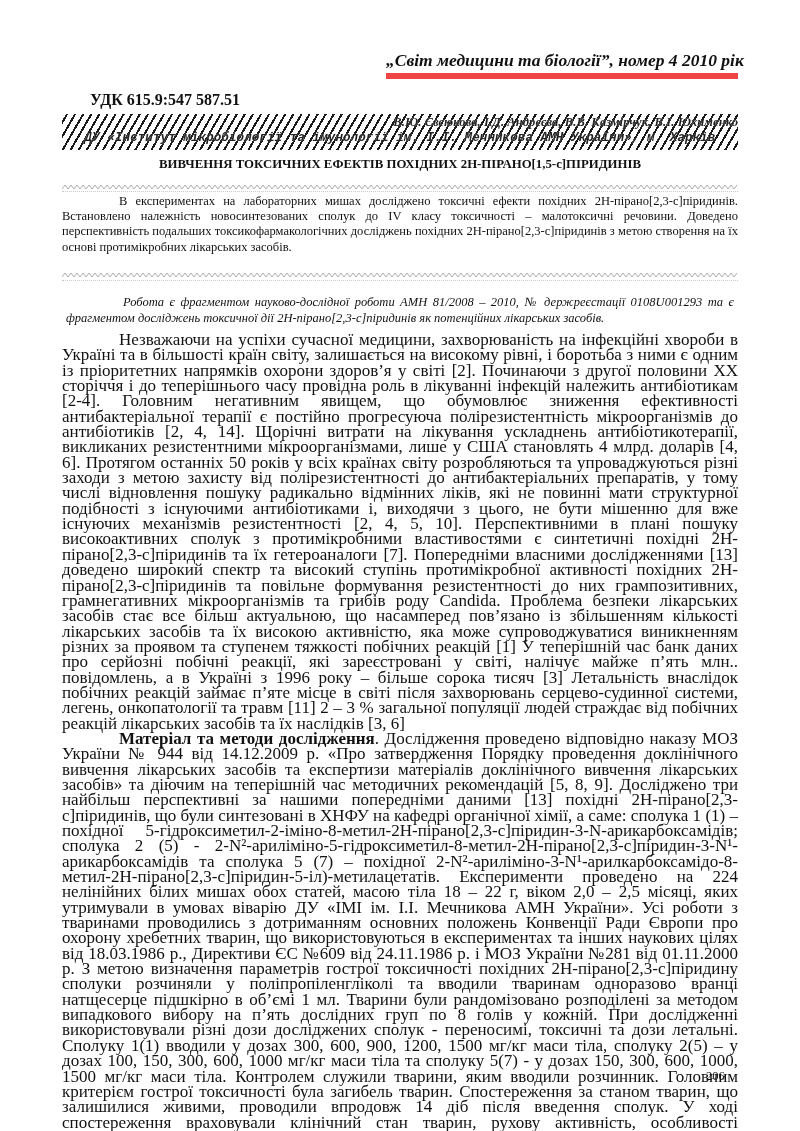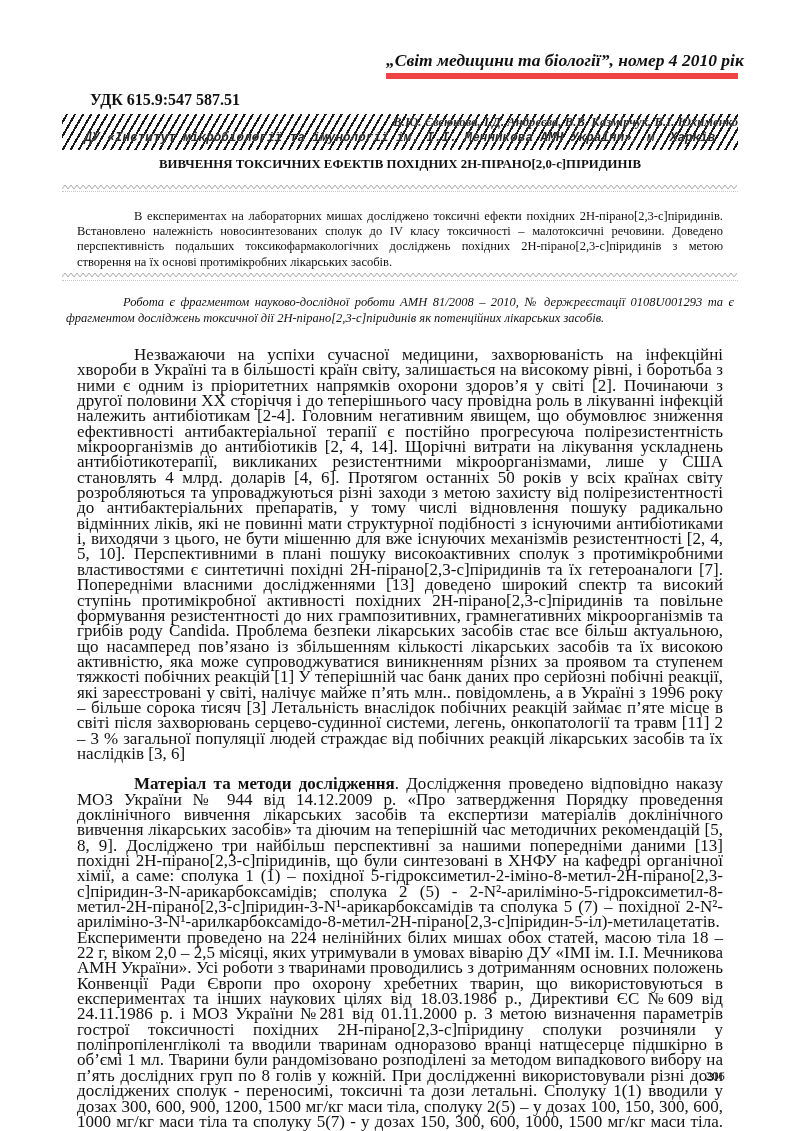--- a/index.html
+++ b/index.html
@@ -16,42 +16,42 @@
                 text-shadow:0 0 1px #fff; }
   .authors { top:1px;text-align:right; }
   .affil { top:17px;font-family:Liberation Mono, monospace; }
   .title { position:absolute; left:62px; top:157px; width:676px; text-align:center;
            font-size:12.8px; font-weight:bold; }
   .wavy { position:absolute; left:62px; width:676px; height:8px; overflow:hidden; }
   .wavy svg { display:block; }
   .dots { position:absolute; left:62px; width:676px; border-top:1px dotted #c8c8c8; }
   .abstract { position:absolute; left:62px; top:194px; width:676px; font-size:12.5px;
               line-height:15.2px; text-align:justify; }
-  .abstract p, .body p { margin:15px; text-indent:57px; }
+  .abstract p, .body p { margin:0; text-indent:57px; }
   .kw b { font-weight:bold; }
   .funding { position:absolute; left:62px; top:290px; width:676px; font-size:12.5px;
              font-style:italic; line-height:16px; text-align:justify; }
   .funding p { margin:4px; text-indent:57px; }
   .body { position:absolute; left:62px; top:332px; width:676px; font-size:17px;
           line-height:15.35px; text-align:justify; }
   .pagenum { position:absolute; left:706px; top:1069px; font-size:12.5px; }
 </style>
 </head>
 <body>
 
 <div class="journal">„Світ медицини та біології”, номер 4 2010 рік</div>
 
 <div class="udk">УДК 615.9:547 587.51</div>
 
 <div class="hatch">
   <div class="hatch-text authors">В.Ю. Євсюкова, І.Д. Андреєва, В.В. Казмірчук, В.І. Юхименко</div>
   <div class="hatch-text affil">ДУ «Інститут мікробіології та імунології ім. І.І. Мечникова АМН України», м. Харків</div>
 </div>
 
-<div class="title">ВИВЧЕННЯ ТОКСИЧНИХ ЕФЕКТІВ ПОХІДНИХ 2H-ПІРАНО[2,0-c]ПІРИДИНІВ</div>
+<div class="title">ВИВЧЕННЯ ТОКСИЧНИХ ЕФЕКТІВ ПОХІДНИХ 2H-ПІРАНО[1,5-c]ПІРИДИНІВ</div>
 
 <div class="wavy" style="top:183px;">
   <svg width="676" height="8" viewBox="0 0 676 8">
       <path d="M0 6 L3 2 L6 6 L9 2 L12 6 L15 2 L18 6 L21 2 L24 6 L27 2 L30 6 L33 2 L36 6 L39 2 L42 6 L45 2 L48 6 L51 2 L54 6 L57 2 L60 6 L63 2 L66 6 L69 2 L72 6 L75 2 L78 6 L81 2 L84 6 L87 2 L90 6 L93 2 L96 6 L99 2 L102 6 L105 2 L108 6 L111 2 L114 6 L117 2 L120 6 L123 2 L126 6 L129 2 L132 6 L135 2 L138 6 L141 2 L144 6 L147 2 L150 6 L153 2 L156 6 L159 2 L162 6 L165 2 L168 6 L171 2 L174 6 L177 2 L180 6 L183 2 L186 6 L189 2 L192 6 L195 2 L198 6 L201 2 L204 6 L207 2 L210 6 L213 2 L216 6 L219 2 L222 6 L225 2 L228 6 L231 2 L234 6 L237 2 L240 6 L243 2 L246 6 L249 2 L252 6 L255 2 L258 6 L261 2 L264 6 L267 2 L270 6 L273 2 L276 6 L279 2 L282 6 L285 2 L288 6 L291 2 L294 6 L297 2 L300 6 L303 2 L306 6 L309 2 L312 6 L315 2 L318 6 L321 2 L324 6 L327 2 L330 6 L333 2 L336 6 L339 2 L342 6 L345 2 L348 6 L351 2 L354 6 L357 2 L360 6 L363 2 L366 6 L369 2 L372 6 L375 2 L378 6 L381 2 L384 6 L387 2 L390 6 L393 2 L396 6 L399 2 L402 6 L405 2 L408 6 L411 2 L414 6 L417 2 L420 6 L423 2 L426 6 L429 2 L432 6 L435 2 L438 6 L441 2 L444 6 L447 2 L450 6 L453 2 L456 6 L459 2 L462 6 L465 2 L468 6 L471 2 L474 6 L477 2 L480 6 L483 2 L486 6 L489 2 L492 6 L495 2 L498 6 L501 2 L504 6 L507 2 L510 6 L513 2 L516 6 L519 2 L522 6 L525 2 L528 6 L531 2 L534 6 L537 2 L540 6 L543 2 L546 6 L549 2 L552 6 L555 2 L558 6 L561 2 L564 6 L567 2 L570 6 L573 2 L576 6 L579 2 L582 6 L585 2 L588 6 L591 2 L594 6 L597 2 L600 6 L603 2 L606 6 L609 2 L612 6 L615 2 L618 6 L621 2 L624 6 L627 2 L630 6 L633 2 L636 6 L639 2 L642 6 L645 2 L648 6 L651 2 L654 6 L657 2 L660 6 L663 2 L666 6 L669 2 L672 6 L675 2" fill="none" stroke="#999" stroke-width="0.8"></path>
     </svg>
 </div>
 <div class="dots" style="top:191px;"></div>
 
 <div class="abstract">
   <p>В експериментах на лабораторних мишах досліджено токсичні ефекти похідних 2H-пірано[2,3-c]піридинів. Встановлено належність новосинтезованих сполук до IV класу токсичності – малотоксичні речовини. Доведено перспективність подальших токсикофармакологічних досліджень похідних 2H-пірано[2,3-c]піридинів з метою створення на їх основі протимікробних лікарських засобів.</p>

